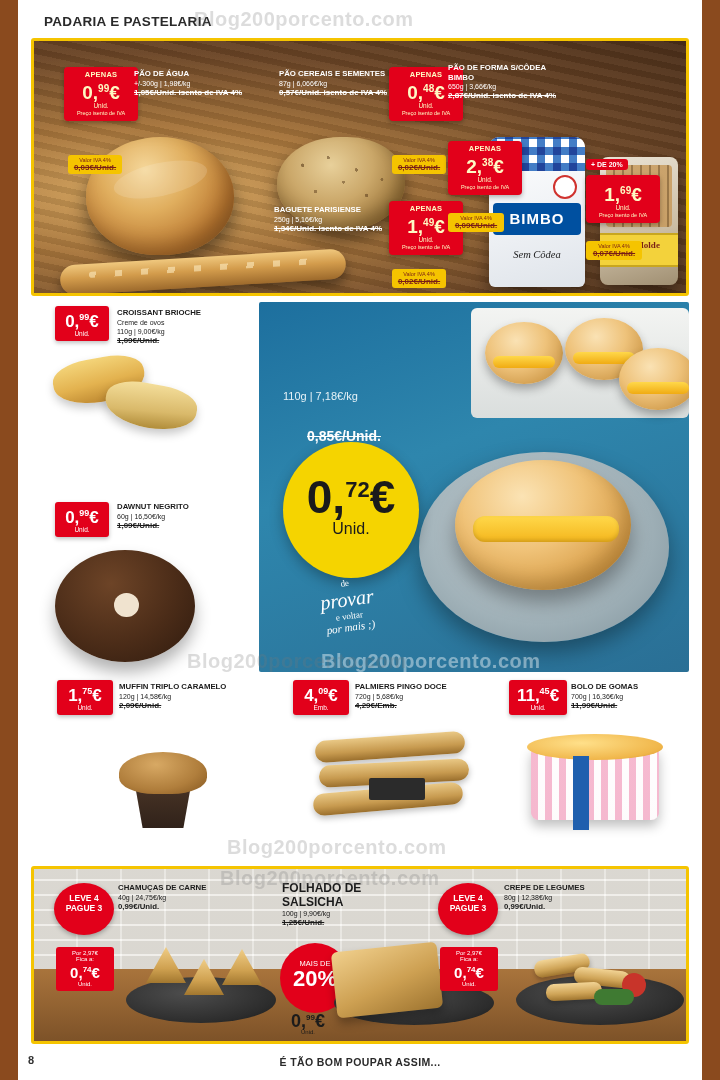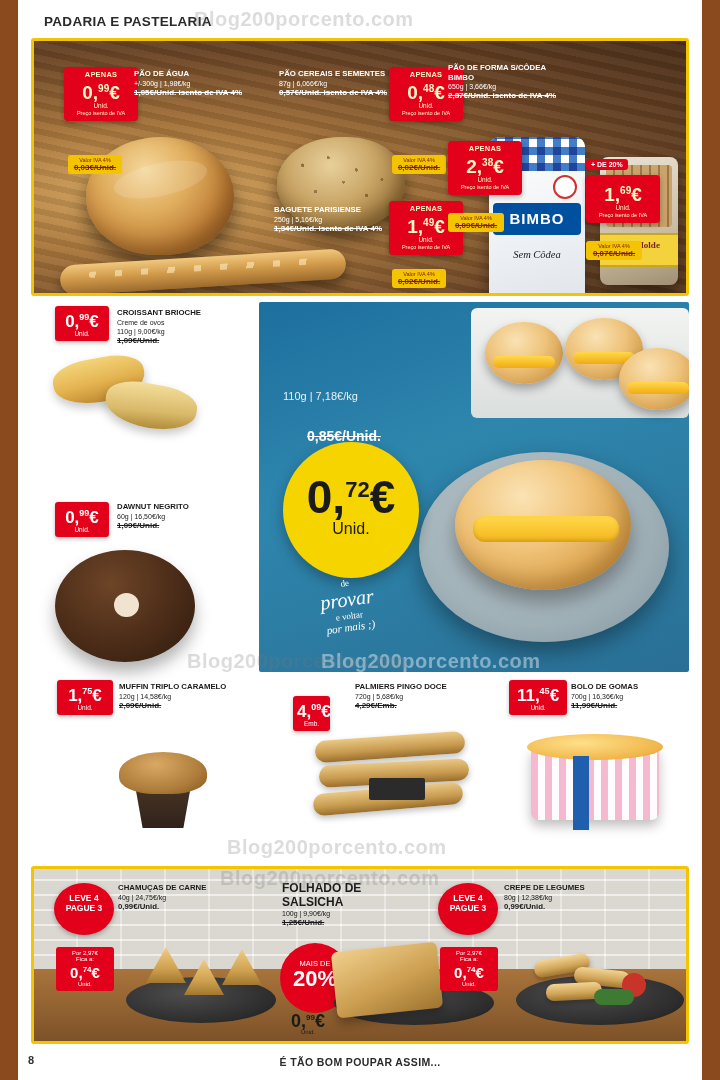--- a/index.html
+++ b/index.html
@@ -77,21 +77,21 @@
     background: linear-gradient(180deg, #f0c87e 0%, #d39c4c 45%, #9d6a2c 100%);
     transform: rotate(-3.5deg);
     box-shadow: 0 7px 12px rgba(0,0,0,.4);
   }
   .baguette:after {
     content:""; position:absolute; left:10%; top:26%; width:80%; height:22%;
     background: repeating-linear-gradient(100deg, rgba(255,240,200,.55) 0 7px, transparent 7px 26px);
     border-radius: 8px;
   }
   .bimbo-pack {
-    position: absolute; left: 455px; top: 96px; width: 96px; height: 170px;
+    position: absolute; left: 455px; top: 96px; width: 96px; height: 150px;
     border-radius: 10px 10px 6px 6px;
     background: linear-gradient(165deg,#ffffff 0%, #f2f4f7 45%, #dfe4ea 100%);
     box-shadow: 0 8px 16px rgba(0,0,0,.4);
     overflow: hidden;
   }
   .bimbo-pack .checks {
     position:absolute; left:0; top:0; width:100%; height:34px;
     background:
       repeating-linear-gradient(90deg, #2f6fc0 0 8px, #ffffff 8px 16px),
       repeating-linear-gradient(0deg, #2f6fc0 0 8px, #ffffff 8px 16px);
@@ -565,21 +565,21 @@
     <div class="prodtxt" style="left:88px; top:6px; width:120px;">
       <div class="name">MUFFIN TRIPLO CARAMELO</div>
       <div class="meta">120g | 14,58€/kg</div>
       <div class="old">2,09€/Unid.</div>
     </div>
     <div class="muffin">
       <div class="cup"></div>
       <div class="top"></div>
     </div>
 
-    <div class="tag-red" style="left:262px; top:20px; width:37px;">
+    <div class="tag-red" style="left:262px; top:4px; width:56px;">
       <div class="p"><span>4,</span><sup>09</sup><span>€</span></div>
       <div class="u">Emb.</div>
     </div>
     <div class="prodtxt" style="left:324px; top:6px; width:140px;">
       <div class="name">PALMIERS PINGO DOCE</div>
       <div class="meta">720g | 5,68€/kg</div>
       <div class="old">4,29€/Emb.</div>
     </div>
     <div class="palmiers">
       <div class="palm" style="left:6px; top:10px; transform:rotate(-4deg)"></div>

